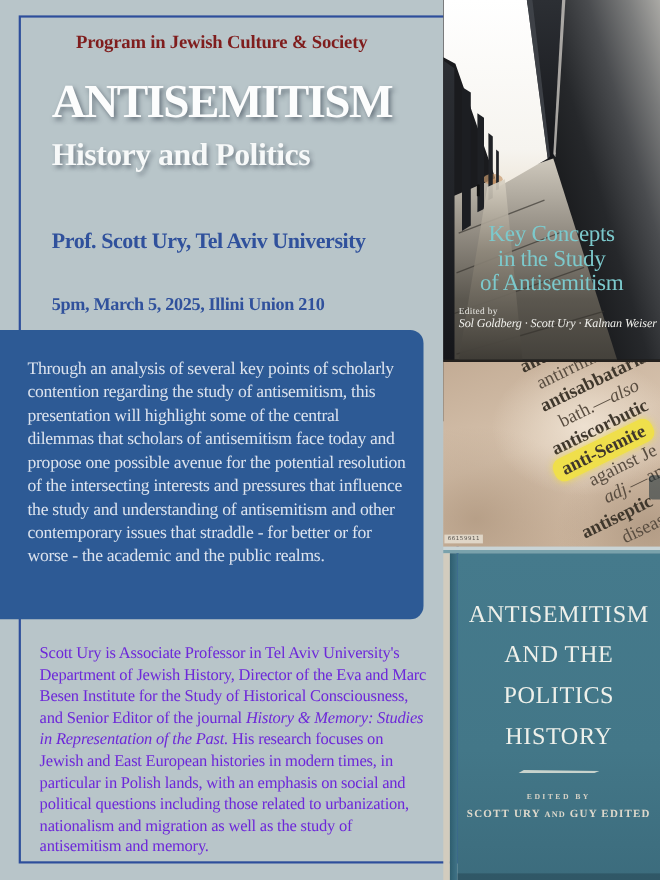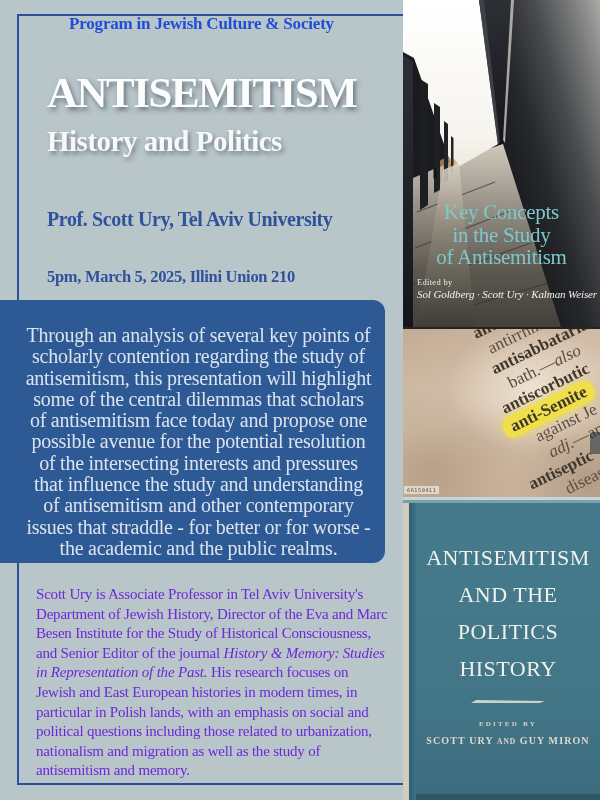--- a/index.html
+++ b/index.html
@@ -14,24 +14,24 @@
     overflow: hidden;
   }
 
   
   .border-frame {
     position: absolute; left: 17px; top: 14px;
     width: 400px; height: 771px;
     border: 2px solid #2d4e9b;
   }
   .program-header {
-    position: absolute; top: 14px; left: 0; width: 403px;
+    position: absolute; top: 29px; left: 0; width: 403px;
     text-align: center;
     font-size: 17px; font-weight: bold; letter-spacing: -0.2px;
-    color: #1d4ed8;
+    color: #7f1d1d;
   }
   .main-title {
     position: absolute; left: 47px; top: 68px;
     font-size: 43px; font-weight: bold; letter-spacing: -1.5px;
     color: #fcfdfd;
     text-shadow: 2px 3px 5px rgba(35,45,60,0.55);
     white-space: nowrap;
   }
   .subtitle {
     position: absolute; left: 47px; top: 126px;
@@ -51,23 +51,22 @@
     color: #30519c; white-space: nowrap; margin-top: 26px;
   }
   .abstract-box {
     position: absolute; left: -12px; top: 300px;
     width: 397px; height: 263px;
     background: #2d5a95;
     border-radius: 12px;
     padding: 25px 13px 0 37px;
   }
   .abstract-box p {
-    font-size: 20px; line-height: 21.3px; letter-spacing: -0.25px;
+    font-size: 16px; line-height: 21.3px; letter-spacing: -0.25px;
     color: #dce3ee;
-    text-align: center;
   }
   .bio {
     position: absolute; left: 36px; top: 585px;
     width: 355px;
     font-size: 15px; line-height: 19.6px; letter-spacing: -0.2px;
     color: #6d28d9;
   }
   .bio .it { font-style: italic; }
 
   
@@ -277,19 +276,19 @@
       <div class="bb-spine-shadow"></div>
       <div class="bb-main">
         <div class="bb-title">ANTISEMITISM</div>
         <div class="bb-title">AND THE</div>
         <div class="bb-title">POLITICS</div>
         <div class="bb-title">HISTORY</div>
         <div class="bb-rule"></div>
         <div class="bb-edited">EDITED BY</div>
         <div class="bb-editors"><span>SCOTT URY</span>
           <span class="sm">AND</span>
-          <span>GUY MIRON</span></div>
+          <span>GUY EDITED</span></div>
       </div>
       <div class="bb-bottom-shade"></div>
     </div>
 
   </div>
 </div>
 
 </body></html>

